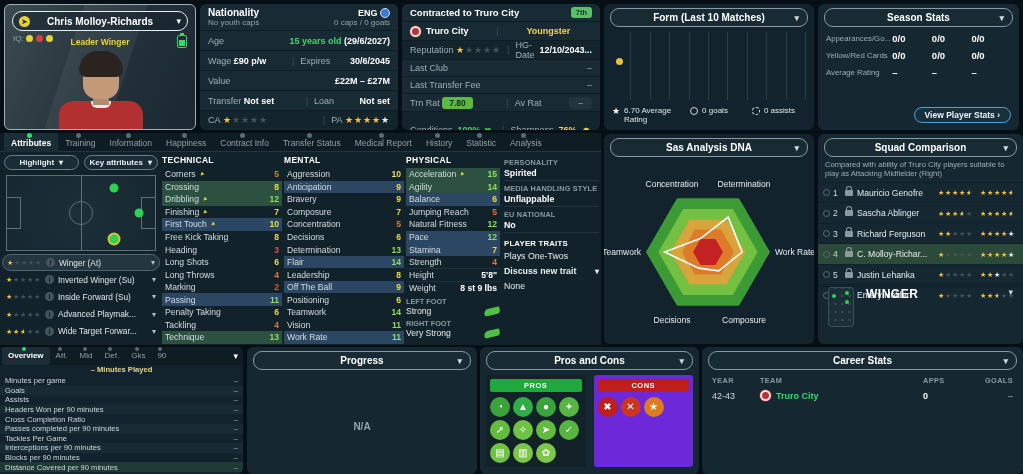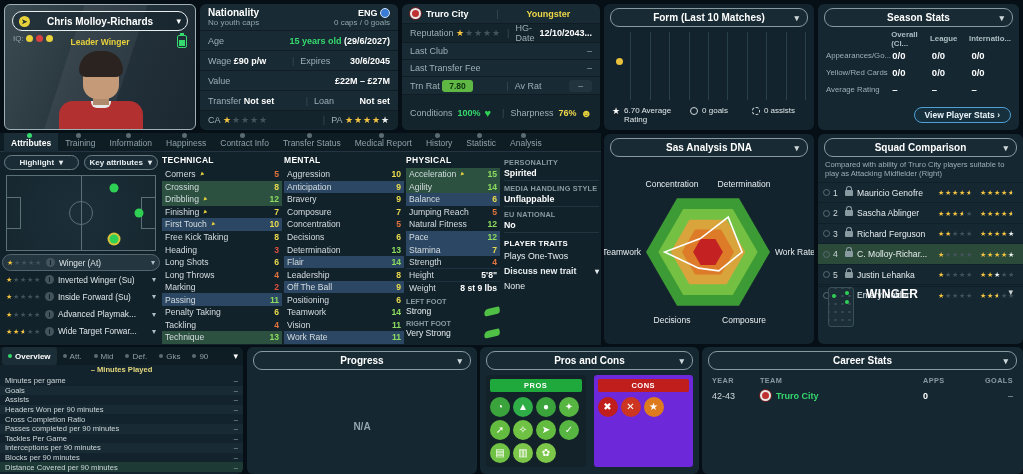--- a/index.html
+++ b/index.html
@@ -124,21 +124,21 @@
   .sqname{flex:1;color:#e6edef;white-space:nowrap;overflow:hidden;}
   .sqfoot{position:absolute;left:0;right:0;bottom:0;height:58px;border-top:1px solid #111f28;display:flex;align-items:flex-start;padding:0 10px;}
   .tacboard{width:26px;height:40px;background:#1c2f39;border:1px solid #39505a;border-radius:3px;position:relative;background-image:radial-gradient(#3a4d56 1px,transparent 1.2px);background-size:7px 8px;background-position:3px 4px;}
   .tacboard .gd1,.tacboard .gd2,.tacboard .gd3{position:absolute;width:4px;height:4px;border-radius:50%;background:#2fd154;}
   .gd1{left:3px;top:6px;} .gd2{left:16px;top:3px;} .gd3{left:16px;top:12px;}
   .sqrole{margin-left:12px;font-size:12px;font-weight:bold;color:#fff;letter-spacing:.5px;}
   .sqfoot .chev{margin-left:auto;color:#cfd8da;font-size:9px;}
   
   #ovpanel{left:0;top:347px;width:243px;height:127px;background:#13232d;border-radius:0 6px 6px 0;}
   .ovtabs{display:flex;align-items:center;height:18px;background:#0e1c24;padding-left:2px;}
-  .ovtab{display:flex;align-items:center;padding:0 6px;height:18px;font-size:8px;color:#8fa1a8;}
+  .ovtab{display:flex;align-items:center;padding:0 6px;height:18px;font-size:8px;color:#8fa1a8;flex-direction:column;}
   .ovtab .tdot{width:4px;height:4px;border-radius:50%;background:#5a6b72;margin-right:3px;}
   .ovtab.active{background:#1b2d37;color:#fff;font-weight:bold;border-radius:3px;}
   .ovtab.active .tdot{background:#35d96e;}
   .ovtabs .chev{margin-left:auto;margin-right:5px;color:#fff;font-size:9px;}
   .ovsub{text-align:center;font-size:7.6px;color:#e3d77c;font-weight:bold;height:11px;}
   .ovrow{display:flex;align-items:center;height:9.6px;padding:0 5px;font-size:7.6px;color:#cdd7da;}
   .ovrow:nth-child(even){background:#182b34;}
   .ovrow:last-child{background:#1d3a35;}
   .ovrow .an{margin-left:auto;color:#9db0b6;}
   
@@ -243,20 +243,25 @@
           <span class="stw"><span class="st sy">★</span></span>
           <span class="stw"><span class="st sy">★</span></span>
           <span class="stw"><span class="st sy">★</span></span>
           <span class="stw"><span class="st sy">★</span></span>
           <span class="stw"><span class="st sw">★</span></span>
         </span>
     </div>
   </div>
 
   <div class="panel" id="contractcard">
+    <div class="irow" style="height:17px">
+      <span class="val" style="font-size:9.5px">Contracted to Truro City</span>
+      <span class="spacer"></span>
+      <span class="badge7">7th</span>
+    </div>
     <div class="irow" style="height:19px">
       <span class="crest"></span>
       <span class="val">Truro City</span>
       <span class="spacer"></span>
         <span class="sep">|</span>
         <span class="spacer"></span>
       <span class="yel" style="font-weight:bold">Youngster</span>
       <span class="spacer"></span>
     </div>
     <div class="irow" style="height:19px;background:#14242d">
@@ -320,26 +325,20 @@
       <span>0 assists</span>
     </div>
   </div>
 
   <div class="panel" id="seasonpanel">
     <div class="phead">
       <span>Season Stats</span>
       <span class="chev">▾</span>
     </div>
     <div class="sstable">
-      <div class="ssrow hdr">
-        <span class="c0"></span>
-        <span class="c">Overall (Cl...</span>
-        <span class="c">League</span>
-        <span class="c">Internatio...</span>
-      </div>
       <div>
 
           <div class="ssrow">
             <span class="c0">Appearances/Go...</span>
             <span class="c">0/0</span>
             <span class="c">0/0</span>
             <span class="c">0/0</span>
           </div>
 
           <div class="ssrow">

